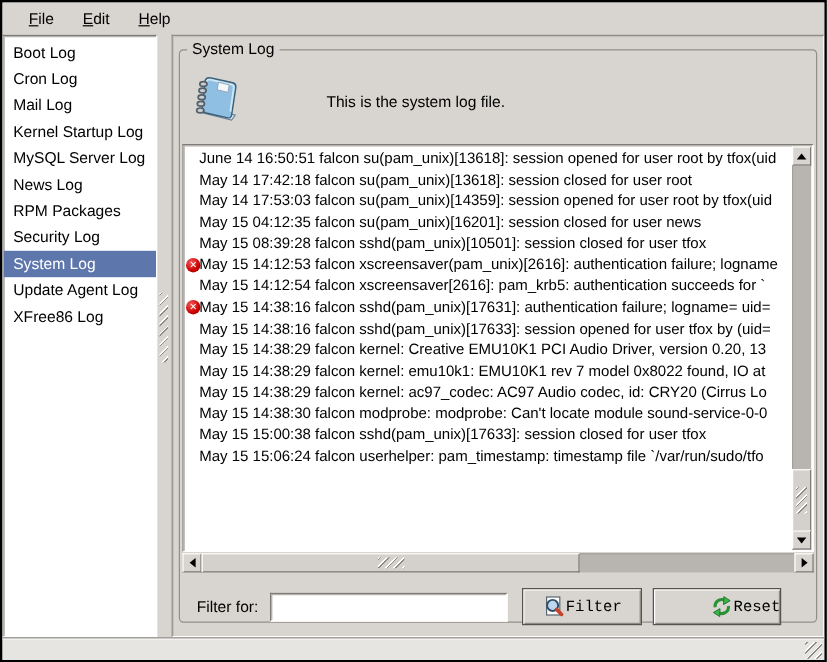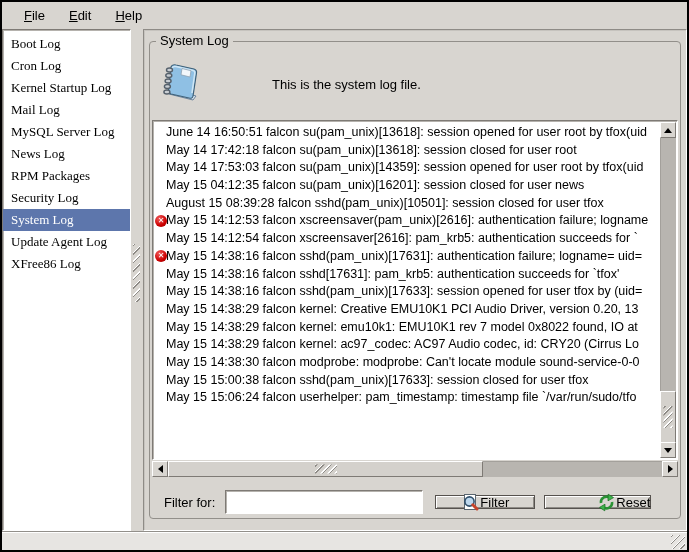--- a/index.html
+++ b/index.html
@@ -18,21 +18,21 @@
   .menu-item{padding:3px 12px;cursor:default;}
   .menu-item::first-letter{text-decoration:underline;}
   
   .content{display:flex;height:502px;}
   .sidebar{
     width:127px;flex:0 0 127px;background:#fff;
     border:1px solid;border-color:#7e7a75 #fff #fff #7e7a75;
     box-shadow:inset 1px 1px 0 #b5b2ad;
     padding-top:3px;overflow:hidden;
   }
-  .sb-item{height:22px;line-height:22px;padding-left:8px;white-space:nowrap;cursor:default;font-family:Liberation Serif, serif;}
+  .sb-item{height:22px;line-height:22px;padding-left:8px;white-space:nowrap;cursor:default;}
   .sb-item.selected{background:#5d76ac;color:#fff;}
   .splitter{width:12px;flex:0 0 12px;position:relative;}
   .splitter-grip{
     position:absolute;left:2px;top:215px;width:7px;height:58px;
     background:repeating-linear-gradient(135deg,#ffffff 0 1px,#8e8b86 1px 2px,transparent 2px 6px);
   }
   .main{
     flex:1;border:1px solid;border-color:#8e8b86 #fff #fff #8e8b86;
     box-shadow:inset 1px 1px 0 #c6c3be;
     padding:3px;box-sizing:border-box;position:relative;
@@ -103,25 +103,25 @@
   .hscroll .thumb::after{width:22px;height:9px;}
   
   .filter-row{display:flex;align-items:center;padding:13px 4px 0 12px;}
   .filter-input{
     margin-left:10px;width:198px;height:24px;box-sizing:border-box;background:#fff;
     border:1px solid;border-color:#7e7a75 #fff #fff #7e7a75;
     box-shadow:inset 1px 1px 0 #b5b2ad;
     font-family:inherit;font-size:13px;padding:0 4px;outline:none;
   }
   .btn{
-    height:14px;box-sizing:border-box;background:#d8d5d0;
+    height:31px;box-sizing:border-box;background:#d8d5d0;
     border:1px solid #56524e;
     box-shadow:inset 1px 1px 0 #fff, inset -1px -1px 0 #8e8b86;
     display:flex;align-items:center;justify-content:center;gap:0;
-    font-family:Liberation Sans, sans-serif;font-size:13px;cursor:default;
+    font-family:Liberation Mono, monospace;font-size:13px;cursor:default;
   }
   .btn-filter{width:100px;margin-left:12px;}
   .btn-reset{width:107px;margin-left:9px;justify-content:flex-end;}
   
   .statusbar{
     height:19px;background:#e7e5e2;position:relative;
     border-top:1px solid #928f8a;box-shadow:inset 0 1px 0 #fff;
   }
   .resize-grip{
     position:absolute;right:2px;bottom:2px;width:14px;height:14px;
@@ -136,22 +136,22 @@
   <div class="menu-item">File</div>
   <div class="menu-item">Edit</div>
   <div class="menu-item">Help</div>
 </div>
 
 <div class="content">
 
   <div class="sidebar">
     <div class="sb-item">Boot Log</div>
     <div class="sb-item">Cron Log</div>
+    <div class="sb-item">Mail Log</div>
     <div class="sb-item">Kernel Startup Log</div>
-    <div class="sb-item">Mail Log</div>
     <div class="sb-item">MySQL Server Log</div>
     <div class="sb-item">News Log</div>
     <div class="sb-item">RPM Packages</div>
     <div class="sb-item">Security Log</div>
     <div class="sb-item selected">System Log</div>
     <div class="sb-item">Update Agent Log</div>
     <div class="sb-item">XFree86 Log</div>
   </div>
 
   <div class="splitter">
@@ -180,25 +180,24 @@
         </span>
         <span class="log-desc">This is the system log file.</span>
       </div>
 
       <div class="logview">
         <div class="log-lines">
           <div class="log-line"><span>June 14 16:50:51 falcon su(pam_unix)[13618]: session opened for user root by tfox(uid</span></div>
           <div class="log-line"><span>May 14 17:42:18 falcon su(pam_unix)[13618]: session closed for user root</span></div>
           <div class="log-line"><span>May 14 17:53:03 falcon su(pam_unix)[14359]: session opened for user root by tfox(uid</span></div>
           <div class="log-line"><span>May 15 04:12:35 falcon su(pam_unix)[16201]: session closed for user news</span></div>
-          <div class="log-line"><span>August 15 08:39:28 falcon sshd(pam_unix)[10501]: session closed for user tfox</span></div>
+          <div class="log-line"><span>May 15 08:39:28 falcon sshd(pam_unix)[10501]: session closed for user tfox</span></div>
           <div class="log-line"><span class="err-icon"></span><span>May 15 14:12:53 falcon xscreensaver(pam_unix)[2616]: authentication failure; logname</span></div>
           <div class="log-line"><span>May 15 14:12:54 falcon xscreensaver[2616]: pam_krb5: authentication succeeds for `</span></div>
           <div class="log-line"><span class="err-icon"></span><span>May 15 14:38:16 falcon sshd(pam_unix)[17631]: authentication failure; logname= uid=</span></div>
-          <div class="log-line"><span>May 15 14:38:16 falcon sshd[17631]: pam_krb5: authentication succeeds for `tfox'</span></div>
           <div class="log-line"><span>May 15 14:38:16 falcon sshd(pam_unix)[17633]: session opened for user tfox by (uid=</span></div>
           <div class="log-line"><span>May 15 14:38:29 falcon kernel: Creative EMU10K1 PCI Audio Driver, version 0.20, 13</span></div>
           <div class="log-line"><span>May 15 14:38:29 falcon kernel: emu10k1: EMU10K1 rev 7 model 0x8022 found, IO at</span></div>
           <div class="log-line"><span>May 15 14:38:29 falcon kernel: ac97_codec: AC97 Audio codec, id: CRY20 (Cirrus Lo</span></div>
           <div class="log-line"><span>May 15 14:38:30 falcon modprobe: modprobe: Can't locate module sound-service-0-0</span></div>
           <div class="log-line"><span>May 15 15:00:38 falcon sshd(pam_unix)[17633]: session closed for user tfox</span></div>
           <div class="log-line"><span>May 15 15:06:24 falcon userhelper: pam_timestamp: timestamp file `/var/run/sudo/tfo</span></div>
         </div>
 
         <div class="vscroll">

